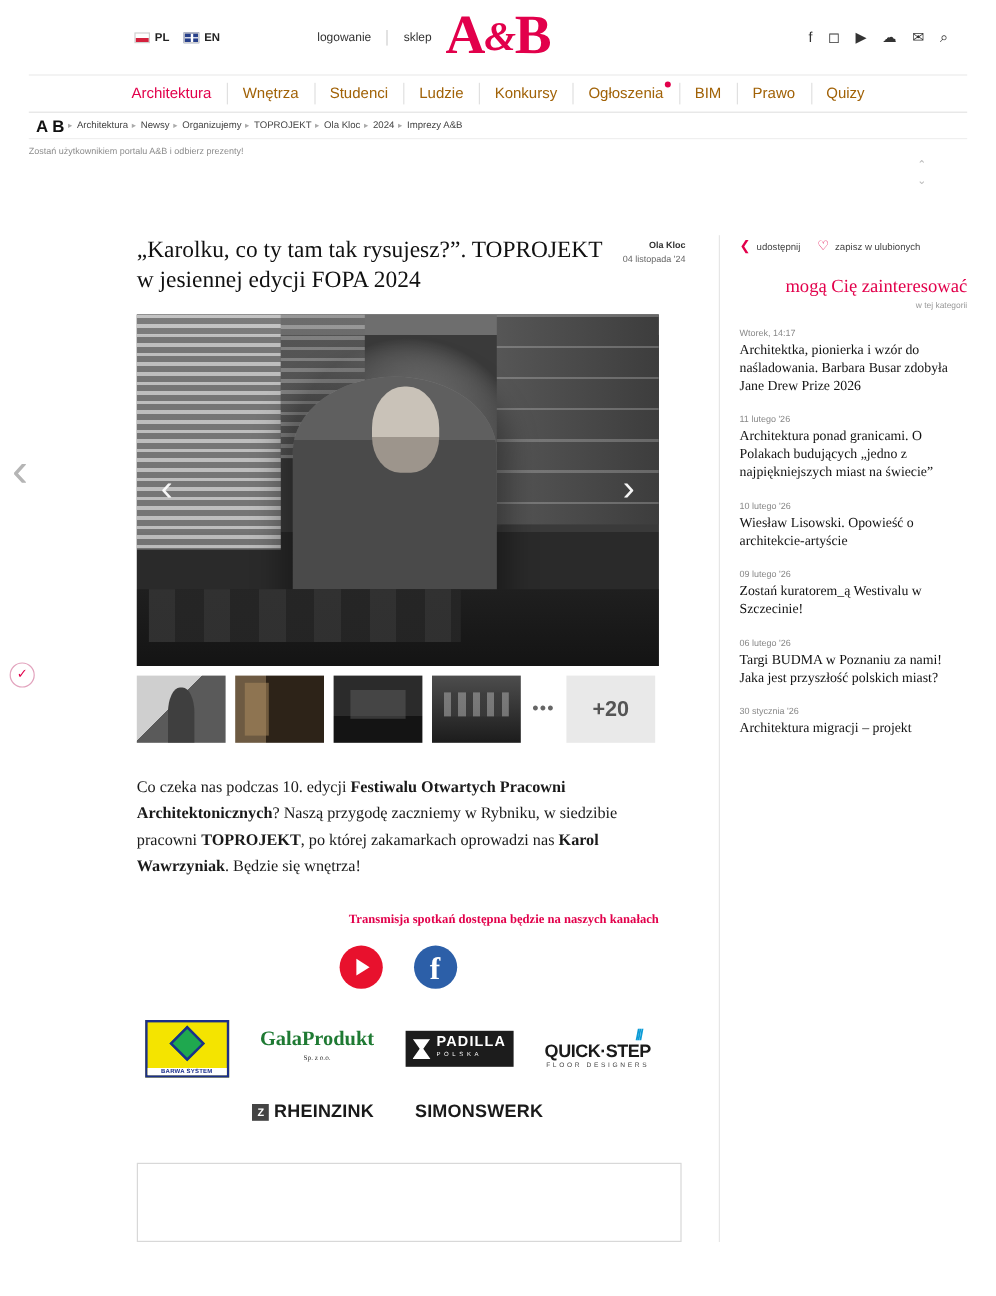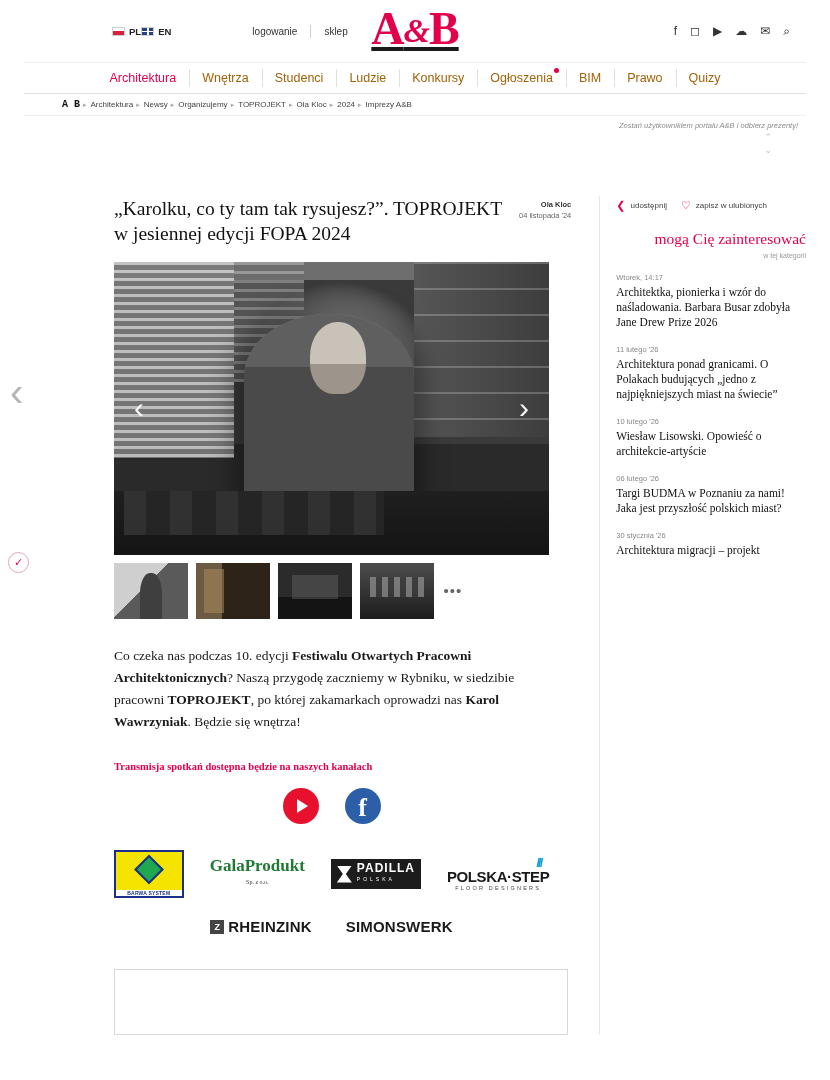--- a/index.html
+++ b/index.html
@@ -38,21 +38,21 @@
   .header-top {
     display: flex;
     align-items: center;
     height: 62px;
     padding: 0 6px;
     position: relative;
   }
   .lang-group {
     display: flex;
     align-items: center;
-    gap: 0;
+    gap: 12px;
     margin-left: 82px;
   }
   .lang {
     display: flex;
     align-items: center;
     gap: 4px;
     font-size: 9.5px;
     font-weight: bold;
     color: #222;
   }
@@ -101,21 +101,20 @@
     width: 1px;
     height: 13px;
     background: #cfcfcf;
   }
   .logo-wrap {
     position: absolute;
     left: 50%;
     transform: translateX(-50%);
     top: 0px;
     text-align: center;
-    text-decoration: underline;
   }
   .logo {
     font-family: "Liberation Serif", serif;
     font-size: 46px;
     font-weight: bold;
     color: #e2004b;
     letter-spacing: -1px;
     line-height: 58px;
     position: relative;
   }
@@ -182,44 +181,41 @@
     display: flex;
     align-items: center;
     height: 22px;
     padding-left: 6px;
     box-sizing: border-box;
     font-size: 8px;
     color: #444;
     border-bottom: 1px solid #efefef;
   }
   .crumb-logo {
-    font-family: Liberation Mono, monospace;
+    font-family: Liberation Sans, sans-serif;
     font-weight: bold;
-    font-size: 10px;
+    font-size: 14px;
     color: #111;
     margin-right: 3px;
-    margin-left: 32px;
   }
   .crumb {
     margin-right: 3px;
     color: #444;
     text-decoration: none;
     white-space: nowrap;
   }
   .crumb-sep { color: #aaa; margin-right: 4px; font-size: 7px; }
   
   .promo {
     width: 782px;
     margin: 0 auto;
-    text-align: right;
     font-size: 7.5px;
     color: #8c8c8c;
     padding: 5px 8px 0 0;
     box-sizing: border-box;
-    font-style: italic;
   }
   
   .ebanner {
     width: 782px;
     margin: 0 auto;
     height: 52px;
     display: flex;
     align-items: center;
     justify-content: center;
     position: relative;
@@ -433,21 +429,21 @@
     width: 435px;
     margin-top: 26px;
     font-family: "Liberation Serif", serif;
     font-size: 13.5px;
     line-height: 22px;
     color: #1a1a1a;
   }
   .lead b { font-weight: bold; }
   .broadcast {
     width: 435px;
-    text-align: left;
+    text-align: right;
     margin-top: 28px;
     color: #e2004b;
     font-family: "Liberation Serif", serif;
     font-weight: bold;
     font-size: 10.5px;
   }
   .soc-big {
     width: 435px;
     display: flex;
     justify-content: center;
@@ -756,20 +752,21 @@
         <div class="hero-arrow left">‹</div>
         <div class="hero-arrow right">›</div>
       </div>
 
       <div class="thumbs">
         <div class="thumb t1"></div>
         <div class="thumb t2"></div>
         <div class="thumb t3"></div>
         <div class="thumb t4"></div>
         <div class="thumb-dots">•••</div>
+        <div class="thumb-more">+20</div>
       </div>
 
       <p class="lead">
         <span>Co czeka nas podczas 10. edycji </span><b>Festiwalu Otwartych Pracowni Architektonicznych</b><span>? Naszą przygodę zaczniemy w Rybniku, w siedzibie pracowni </span><b>TOPROJEKT</b><span>, po której zakamarkach oprowadzi nas </span><b>Karol Wawrzyniak</b><span>. Będzie się wnętrza!</span>
       </p>
 
       <div class="broadcast">Transmisja spotkań dostępna będzie na naszych kanałach</div>
 
       <div class="soc-big">
         <div class="soc-circle soc-yt">
@@ -799,21 +796,21 @@
             <span class="mark"></span>
             <span class="txt">
               <span>PADILLA</span>
               <small>POLSKA</small>
             </span>
           </div>
         </div>
         <div class="p-logo">
           <div class="p-quick">
             <span class="slash">///</span>
-            <div class="name">POLSKA·STEP</div>
+            <div class="name">QUICK·STEP</div>
             <div class="sub">FLOOR DESIGNERS</div>
           </div>
         </div>
       </div>
 
       <div class="partner-row second">
         <div class="p-logo">
           <div class="p-rheinzink">
             <span class="sq">Z</span>
             <span class="nm">RHEINZINK</span>
@@ -849,20 +846,24 @@
         </div>
         <div class="side-item">
           <div class="side-date">11 lutego '26</div>
           <a class="side-head" href="#">Architektura ponad granicami. O Polakach budujących „jedno z najpiękniejszych miast na świecie”</a>
         </div>
         <div class="side-item">
           <div class="side-date">10 lutego '26</div>
           <a class="side-head" href="#">Wiesław Lisowski. Opowieść o architekcie-artyście</a>
         </div>
         <div class="side-item">
+          <div class="side-date">09 lutego '26</div>
+          <a class="side-head" href="#">Zostań kuratorem_ą Westivalu w Szczecinie!</a>
+        </div>
+        <div class="side-item">
           <div class="side-date">06 lutego '26</div>
           <a class="side-head" href="#">Targi BUDMA w Poznaniu za nami! Jaka jest przyszłość polskich miast?</a>
         </div>
         <div class="side-item">
           <div class="side-date">30 stycznia '26</div>
           <a class="side-head" href="#">Architektura migracji – projekt</a>
         </div>
       </div>
     </aside>
   </div>

